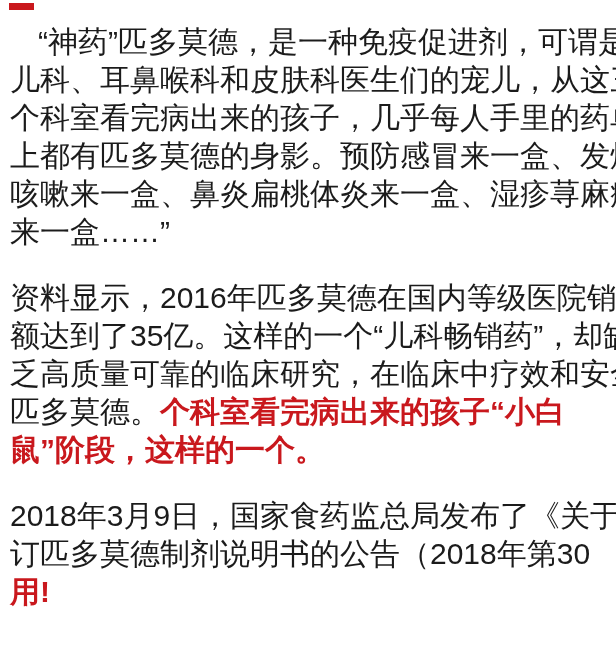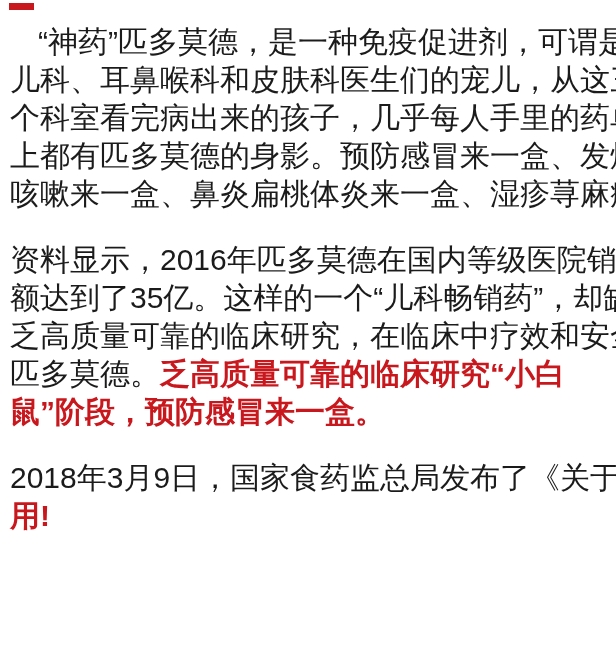--- a/index.html
+++ b/index.html
@@ -38,25 +38,27 @@
 
 <div class="red-dash"></div>
 
 <div class="article">
     <div class="para">
       <div class="line indent"><span class="seg">“神药”匹多莫德，是一种免疫促进剂，可谓是</span></div>
       <div class="line"><span class="seg">儿科、耳鼻喉科和皮肤科医生们的宠儿，从这三</span></div>
       <div class="line"><span class="seg">个科室看完病出来的孩子，几乎每人手里的药单</span></div>
       <div class="line"><span class="seg">上都有匹多莫德的身影。预防感冒来一盒、发烧</span></div>
       <div class="line"><span class="seg">咳嗽来一盒、鼻炎扁桃体炎来一盒、湿疹荨麻疹</span></div>
+      <div class="line"><span class="seg">来一盒……”</span></div>
     </div>
     <div class="para">
       <div class="line"><span class="seg">资料显示，2016年匹多莫德在国内等级医院销售</span></div>
       <div class="line"><span class="seg">额达到了35亿。这样的一个“儿科畅销药”，却缺</span></div>
       <div class="line"><span class="seg">乏高质量可靠的临床研究，在临床中疗效和安全性</span></div>
-      <div class="line"><span class="seg">匹多莫德。</span><span class="seg red">乏高质量可靠的临床研究“小白</span></div>
-      <div class="line"><span class="seg red">鼠”阶段，预防感冒来一盒。</span></div>
+      <div class="line"><span class="seg">匹多莫德。</span><span class="seg red">个科室看完病出来的孩子“小白</span></div>
+      <div class="line"><span class="seg red">鼠”阶段，这样的一个。</span></div>
     </div>
     <div class="para">
       <div class="line"><span class="seg">2018年3月9日，国家食药监总局发布了《关于修</span></div>
+      <div class="line"><span class="seg">订匹多莫德制剂说明书的公告（2018年第30</span></div>
       <div class="line"><span class="seg red">用!</span></div>
     </div>
   </div>
 
 </body></html>

